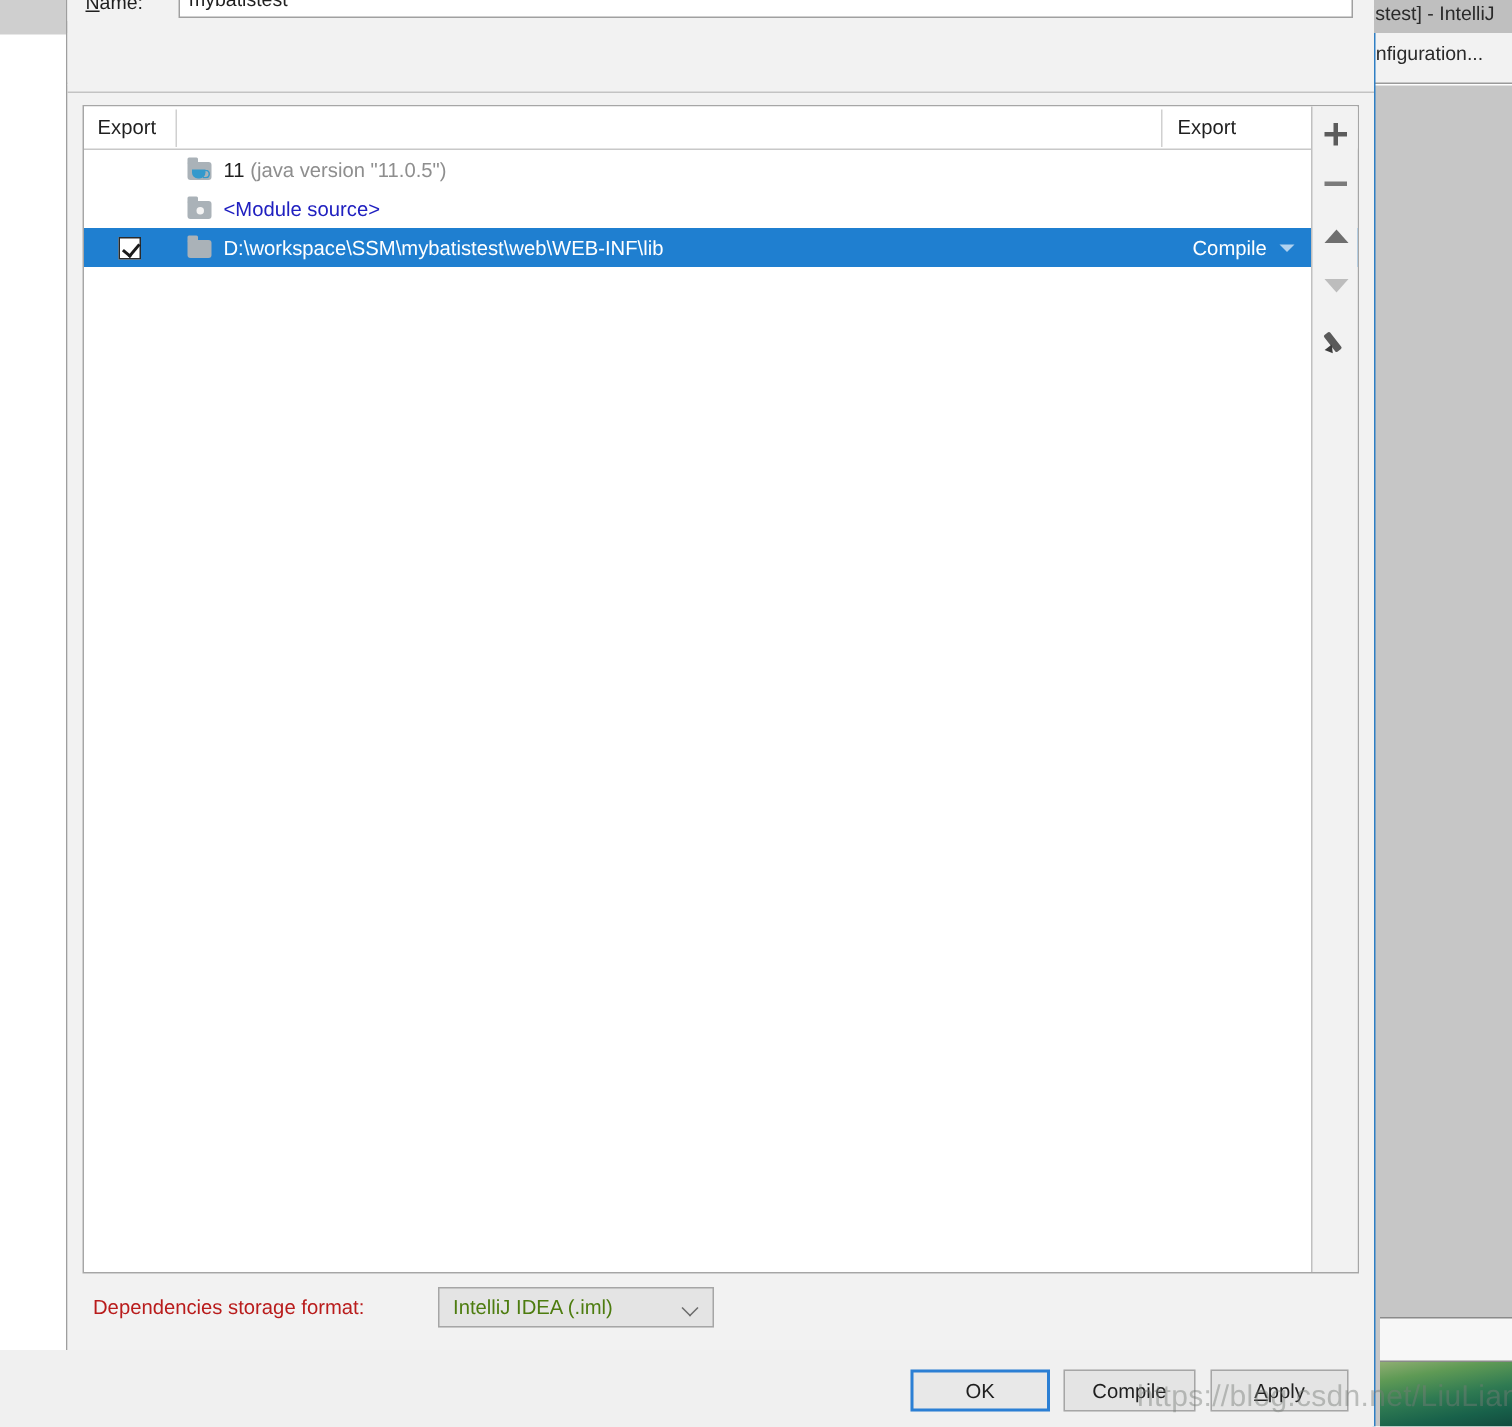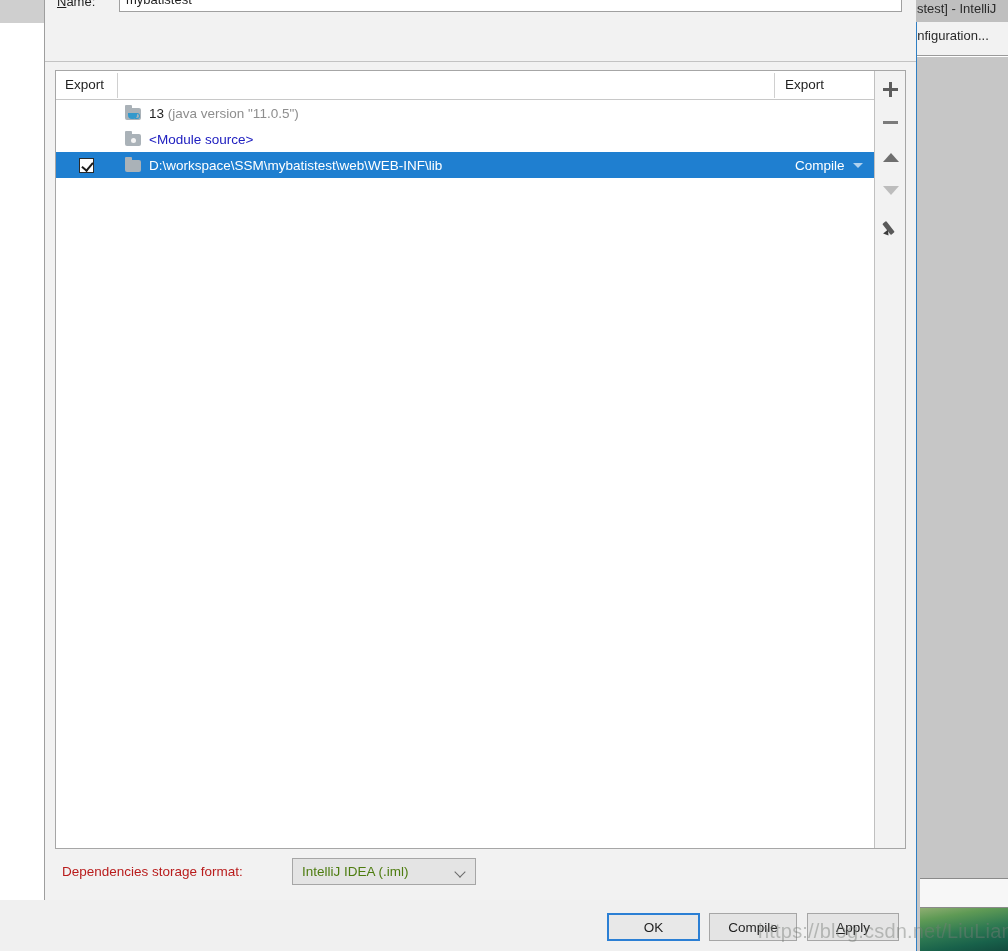--- a/index.html
+++ b/index.html
@@ -397,21 +397,21 @@
       <div class="rows">
 
         <div class="row r0">
           <div class="cell-export"></div>
           <div class="cell-name">
             <span class="ico sdkico">
               <span class="fld"></span>
                 <span class="cup"></span>
             </span>
             <span class="row-text">
-              <span>13</span>
+              <span>11</span>
               <span class="dim">(java version "11.0.5")</span>
             </span>
           </div>
           <div class="cell-scope"></div>
         </div>
 
         <div class="row r1">
           <div class="cell-export"></div>
           <div class="cell-name">
             <span class="ico modsrc">

